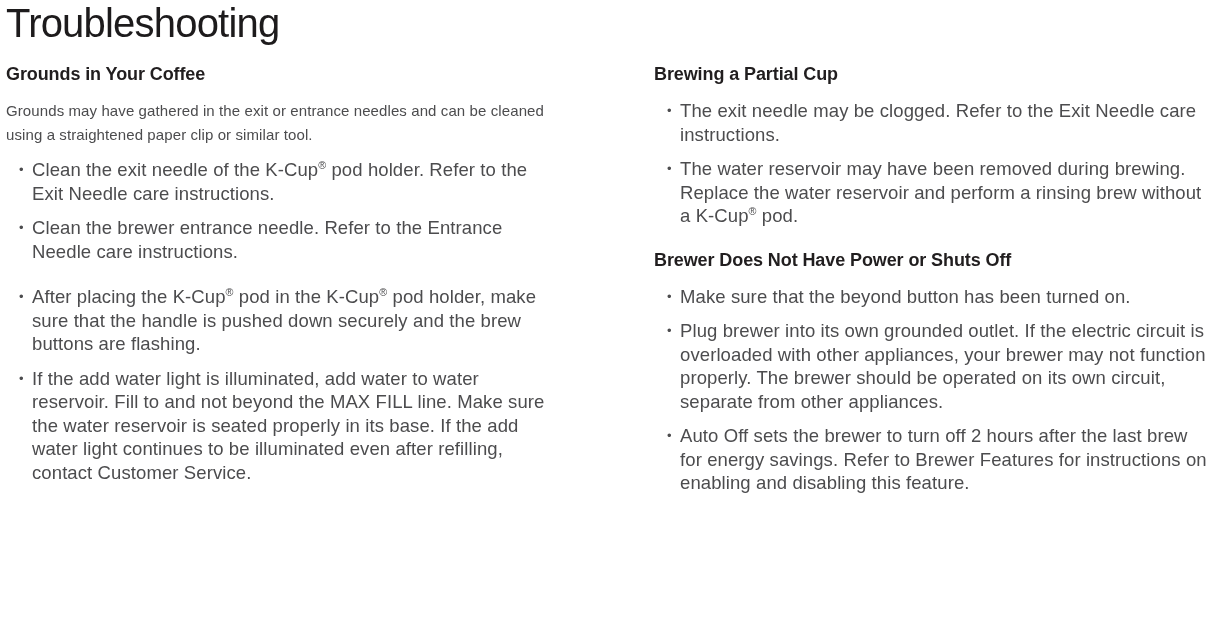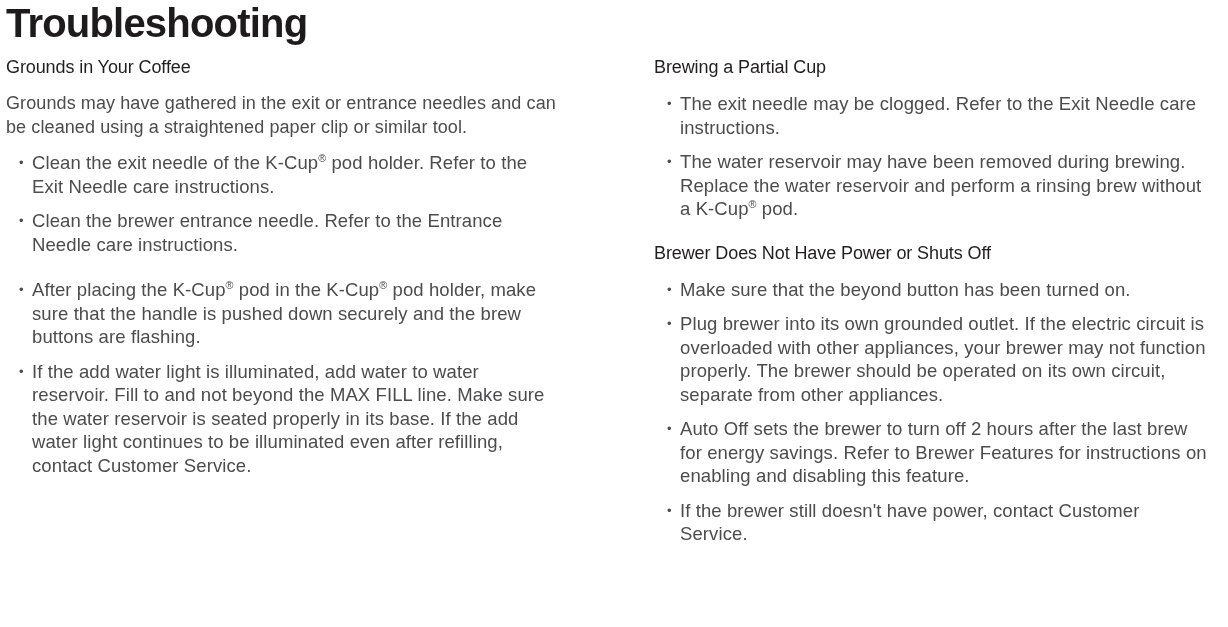--- a/index.html
+++ b/index.html
@@ -14,50 +14,50 @@
     background: #ffffff;
     font-family: "Liberation Sans", sans-serif;
     overflow: hidden;
   }
   .page-title {
     position: absolute;
     top: 1px;
     left: 6px;
     margin: 0;
     font-size: 40px;
-    font-weight: bold;
+    font-weight: normal;
     letter-spacing: -0.8px;
     color: #1d1b1c;
     line-height: 44px;
   }
   .columns {
     position: absolute;
     top: 57px;
     left: 6px;
     display: flex;
     gap: 82px;
   }
   .col {
     flex: none;
     width: 566px;
   }
   .section + .section {
     margin-top: 22px;
   }
   .section-heading {
-    margin: 0 0 14px 0;
+    margin: 7px 0 14px 0;
     font-size: 18px;
-    font-weight: normal;
+    font-weight: bold;
     color: #211e1f;
     line-height: 21px;
     letter-spacing: -0.1px;
   }
   .section-intro {
     margin: 0 0 11px 0;
-    font-size: 18px;
+    font-size: 15px;
     line-height: 23.5px;
     color: #4c4c4e;
     letter-spacing: 0.1px;
   }
   .bullet-list {
     list-style: none;
     margin: 12px;
     padding: 0;
   }
   .bullet-item {
@@ -125,20 +125,19 @@
           <li class="bullet-item">The water reservoir may have been removed during brewing. Replace the water reservoir and perform a rinsing brew without a K-Cup<sup class="reg">®</sup> pod.</li>
         </ul>
       </div>
 
       <div class="section">
         <h2 class="section-heading">Brewer Does Not Have Power or Shuts Off</h2>
         <ul class="bullet-list">
           <li class="bullet-item">Make sure that the beyond button has been turned on.</li>
           <li class="bullet-item">Plug brewer into its own grounded outlet. If the electric circuit is overloaded with other appliances, your brewer may not function properly. The brewer should be operated on its own circuit, separate from other appliances.</li>
           <li class="bullet-item">Auto Off sets the brewer to turn off 2 hours after the last brew for energy savings. Refer to Brewer Features for instructions on enabling and disabling this feature.</li>
-          <li class="bullet-item">If the brewer still doesn't have power, contact Customer Service.</li>
         </ul>
       </div>
 
     </div>
 
   </div>
 </div>
 
 </body></html>

